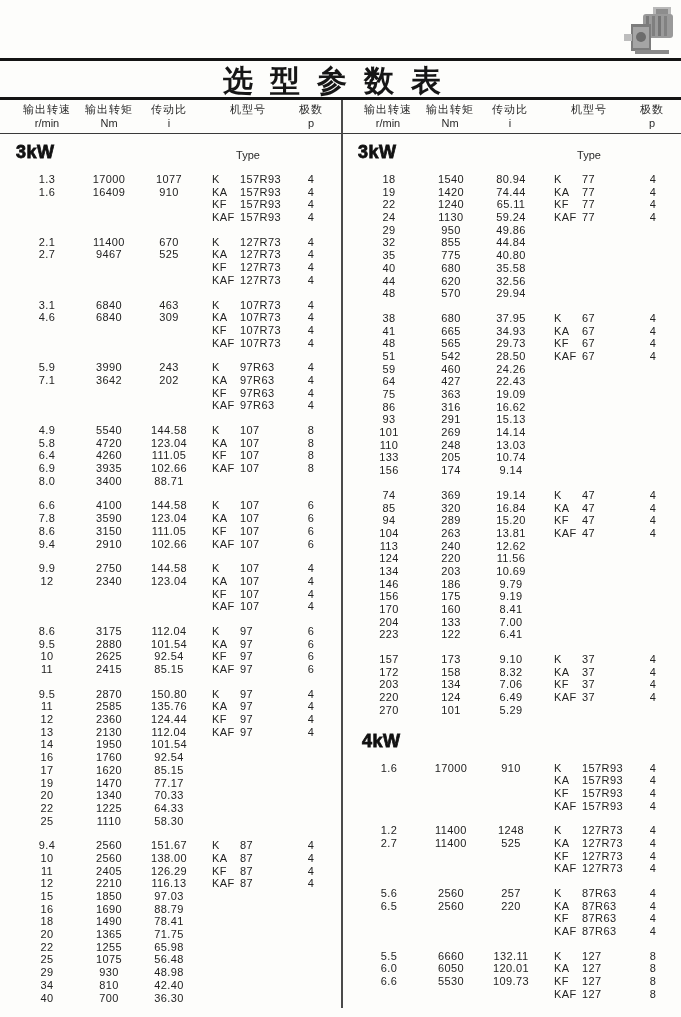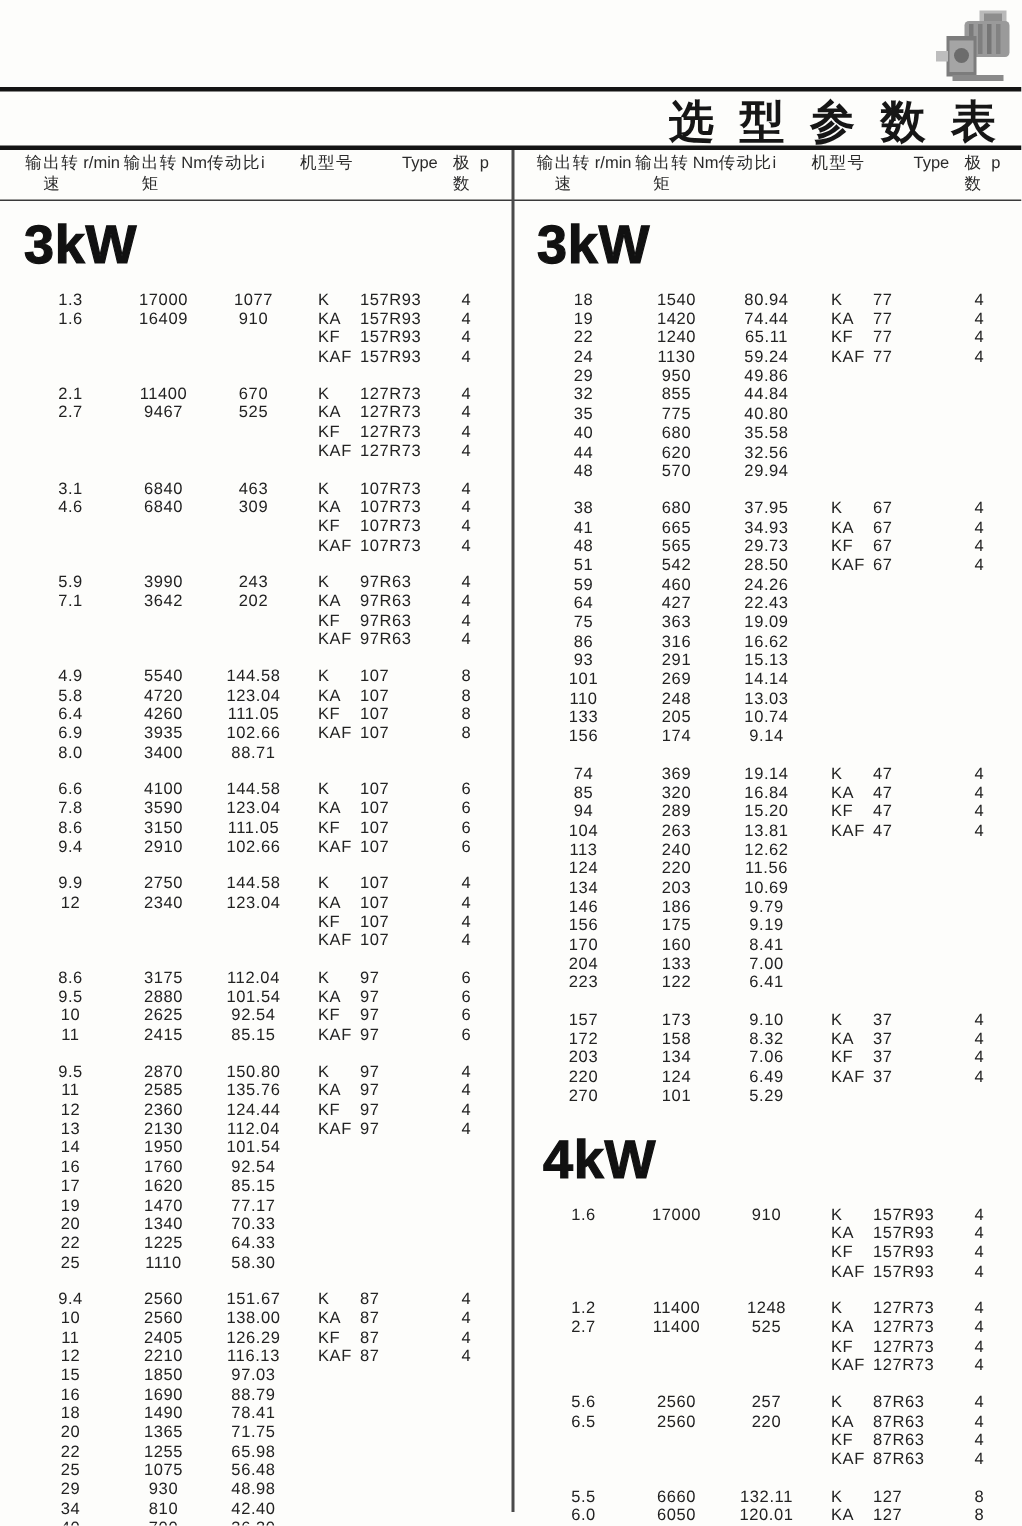--- a/index.html
+++ b/index.html
@@ -9,41 +9,41 @@
     font-family:"Liberation Sans", sans-serif;
   }
   .rule-thick { position:absolute; left:0; width:681px; height:3px; background:#141414; }
   #rule-top { top:58px; }
   #rule-title-bottom { top:97px; }
   .rule-thin { position:absolute; left:0; width:681px; height:1px; background:#3a3a3a; top:133px; }
   #vdivider { position:absolute; left:341px; top:100px; width:2px; height:908px; background:#4a4a4a; }
 
   #page-title {
     position:absolute; top:61px; left:0; width:681px; height:36px;
-    text-align:right; font-size:30px; font-weight:bold; letter-spacing:17px;
+    text-align:center; font-size:30px; font-weight:bold; letter-spacing:17px;
     color:#161616;
   }
 
   .col-headers { position:absolute; top:102px; height:31px; width:340px; display:flex; padding-left:14px; box-sizing:border-box; }
   #col-headers-left { left:0; }
   #col-headers-right { left:341px; }
-  .hcell { display:flex; flex-direction:row; justify-content:flex-start; font-size:11px; line-height:14px; color:#2a2a2a; }
+  .hcell { display:flex; flex-direction:column; justify-content:flex-start; font-size:11px; line-height:14px; color:#2a2a2a; }
   .hcell .cn { letter-spacing:1px; }
   .h0 { width:66px; text-align:center; }
   .h1 { width:58px; text-align:center; }
   .h2 { width:62px; text-align:center; }
   .h3 { width:96px; text-align:center;gap:32px; }
   .h4 { width:30px; text-align:center; }
 
   .data-col { position:absolute; top:140px; }
   #content-left  { left:0;   width:340px; }
   #content-right { left:342px; width:339px; }
 
   .section-heading {
-    font-size:36px; font-weight:bold; color:#111;
+    font-size:18px; font-weight:bold; color:#111;
     margin:2px 0 10px 16px; letter-spacing:0.5px;
     -webkit-text-stroke:0.8px #111;
   }
   .section-heading.not-first { margin-top:14px;margin-left:20px; }
 
   .group { margin-bottom:12px; }
   .trow { display:flex; height:12.7px; font-size:11px; line-height:12.7px; padding-left:14px; letter-spacing:0.4px; color:#222; }
   .c0 { width:66px; text-align:center; }
   .c1 { width:58px; text-align:center; }
   .c2 { width:62px; text-align:center; }

